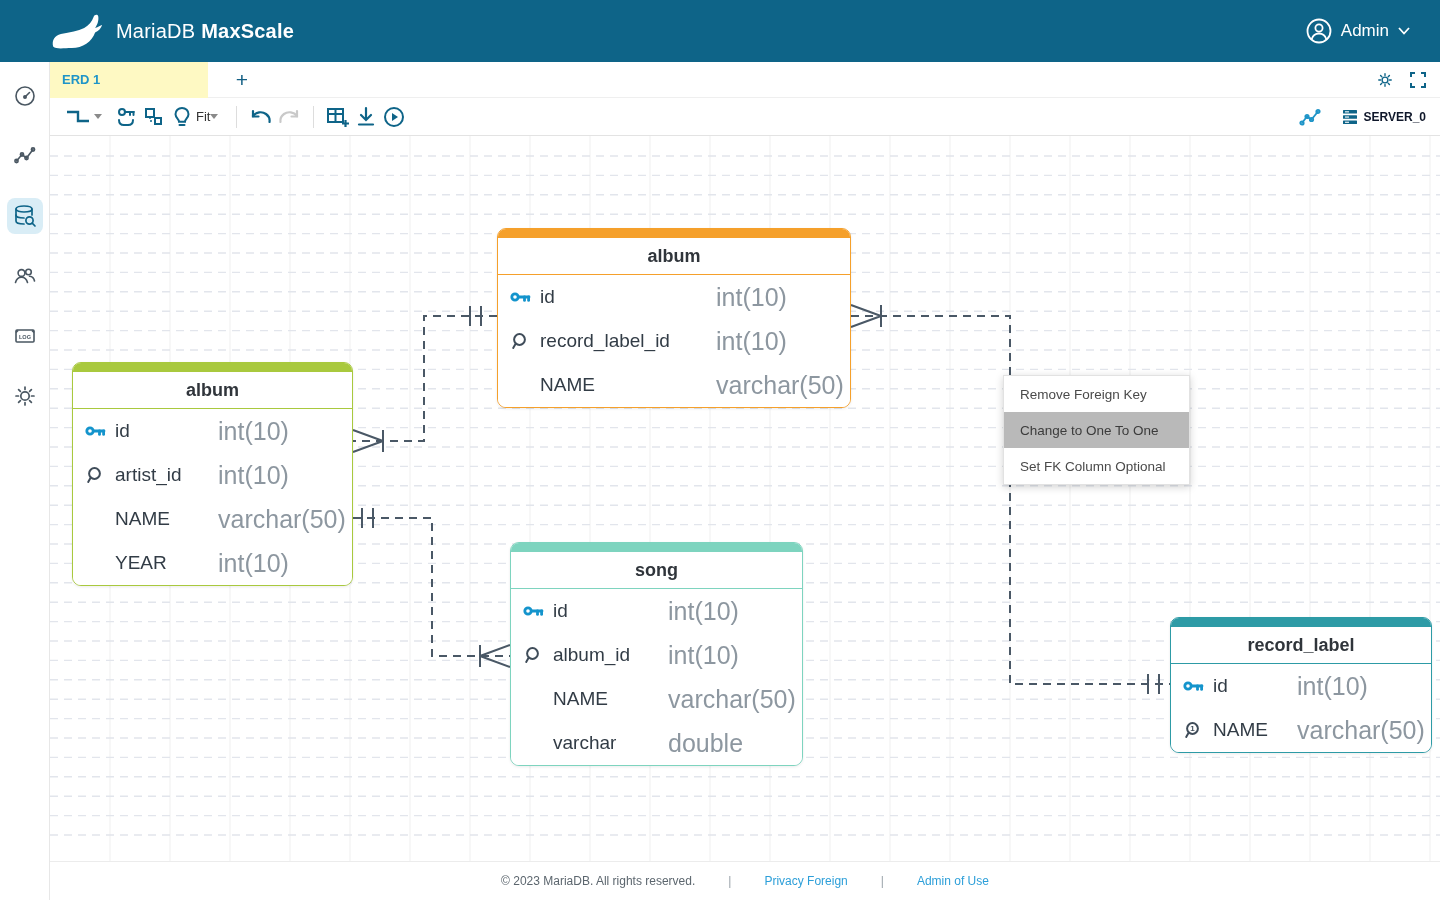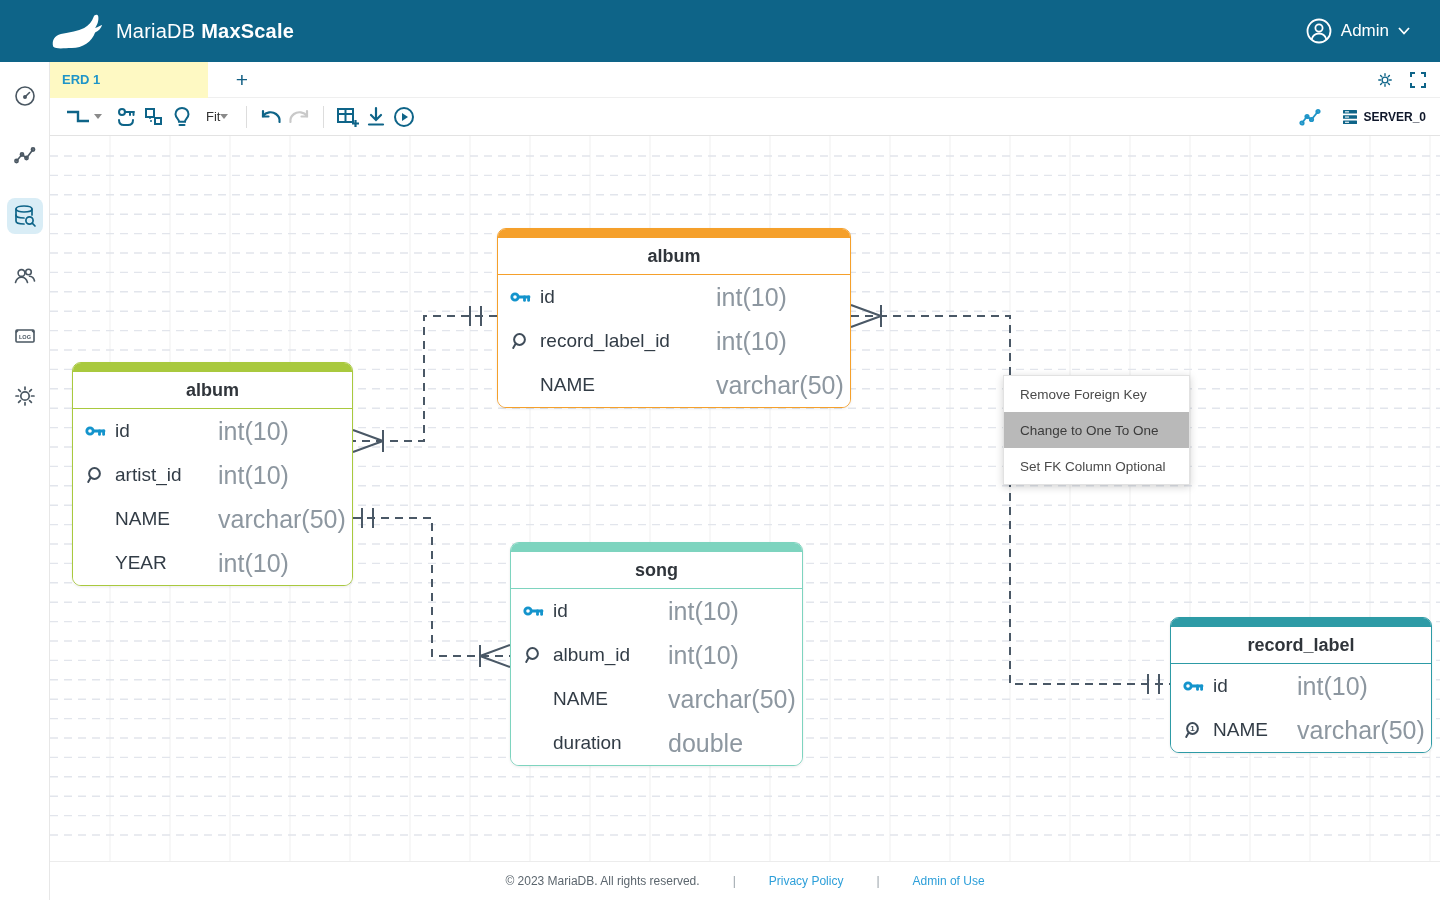--- a/index.html
+++ b/index.html
@@ -39,21 +39,21 @@
   .tab-right { position:absolute; right:14px; top:0; height:36px; display:flex;
     align-items:center; gap:16px; }
   .tab-right .tico { cursor:pointer; display:flex; }
 
   
   .toolbar { height:38px; display:flex; align-items:center;
     border-bottom:1px solid #e3e3e3; padding:0 14px; background:#fff; }
   .tb-ico { display:flex; align-items:center; justify-content:center;
     min-width:28px; height:28px; cursor:pointer; }
   .tb-sep { width:1px; height:22px; background:#ddd; margin:0 10px; }
-  .zoom-box { display:flex; align-items:center; margin:0 8px 0 10px;
+  .zoom-box { display:flex; align-items:center; margin:0 8px 0 0;
     cursor:pointer; }
   .zoom-box .zval { font-size:13px; color:#333; }
   .caret { width:0; height:0; border-left:4px solid transparent;
     border-right:4px solid transparent; border-top:5px solid #8a8a8a; }
   .tb-right { margin-left:auto; display:flex; align-items:center; gap:18px; }
   .server-chip { display:flex; align-items:center; gap:6px; cursor:pointer; }
   .server-chip .sname { color:#0f172a; font-size:12px; font-weight:bold; }
 
   
   .canvas { flex:1; position:relative; overflow:hidden; background:#fff;
@@ -526,21 +526,21 @@
           <span class="cname">album_id</span>
           <span class="ctype">int(10)</span>
         </div>
         <div class="trow">
           <span class="islot"></span>
           <span class="cname">NAME</span>
           <span class="ctype">varchar(50)</span>
         </div>
         <div class="trow">
           <span class="islot"></span>
-          <span class="cname">duration</span>
+          <span class="cname">varchar</span>
           <span class="ctype">double</span>
         </div>
       </div>
 
       <div class="ertable t-rlabel" style="left:1120px;top:481px;width:262px">
         <div class="strip"></div>
         <div class="ttitle">record_label</div>
         <div class="trow">
           <span class="islot">
               <svg width="22" height="15">
@@ -565,19 +565,19 @@
         <div class="mi">Remove Foreign Key</div>
         <div class="mi hl">Change to One To One</div>
         <div class="mi">Set FK Column Optional</div>
       </div>
 
     </div>
 
     <div class="footer">
       <span>© 2023 MariaDB. All rights reserved.</span>
       <span class="sep">|</span>
-      <a>Privacy Policy</a>
+      <a>Privacy Foreign</a>
       <span class="sep">|</span>
       <a>Admin of Use</a>
     </div>
 
   </div>
 </div>
 
 </body></html>

